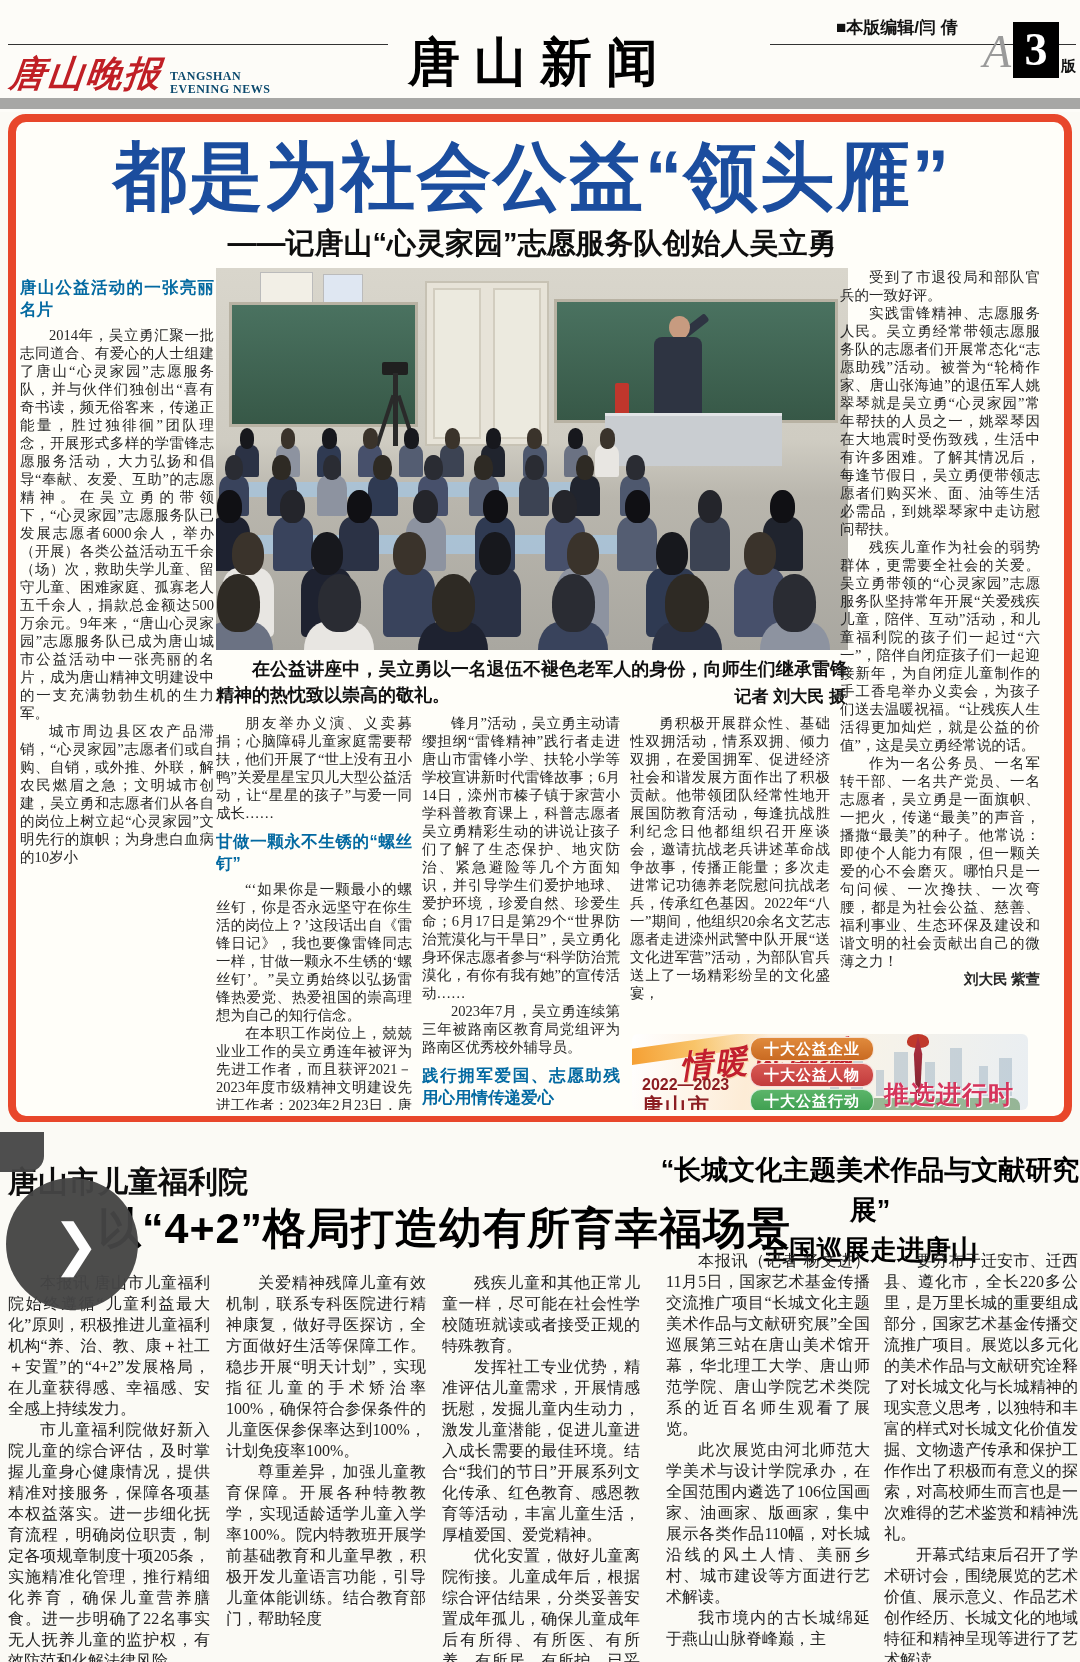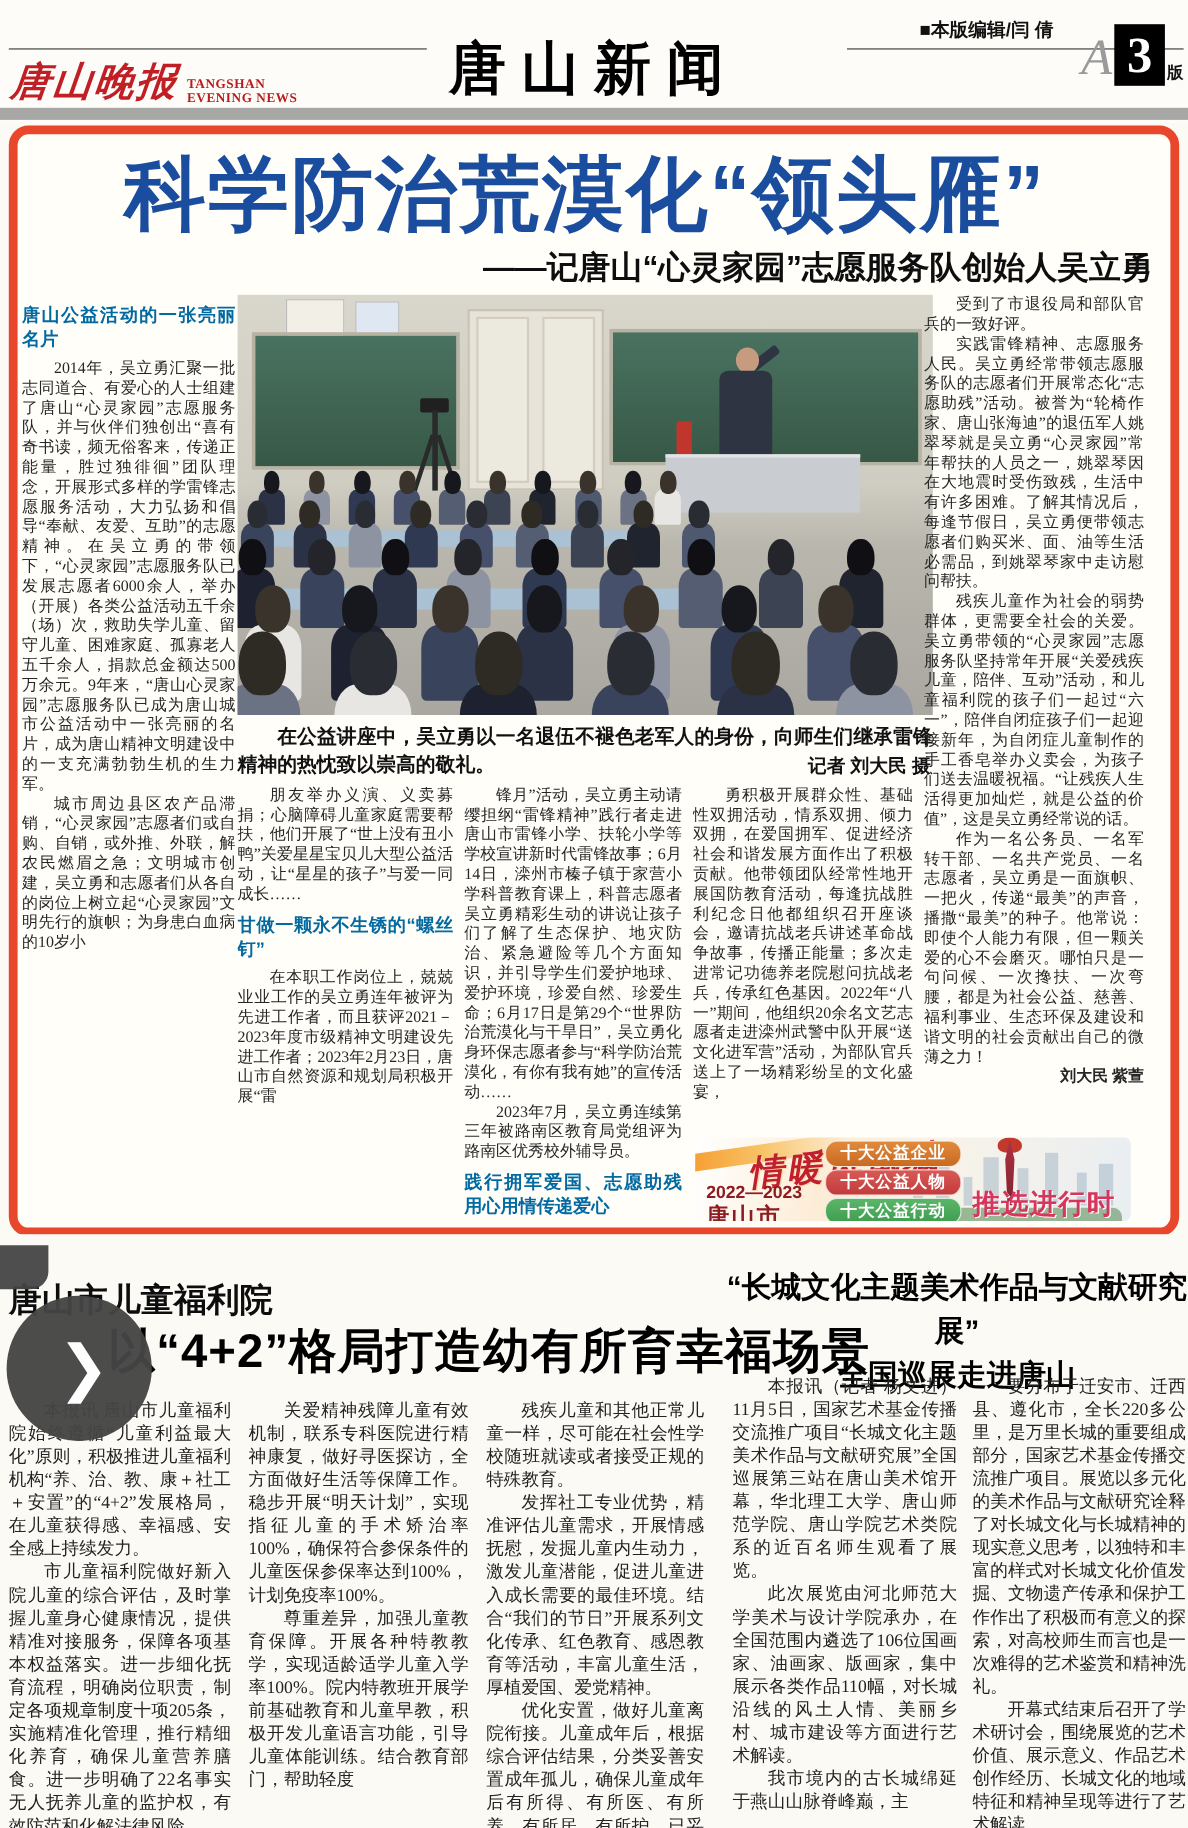--- a/index.html
+++ b/index.html
@@ -15,39 +15,39 @@
     font-size:17px;font-weight:bold;color:#111;letter-spacing:.5px;}
   .hdr-meta span{margin-right:18px;}
   .hdr-rule-l{position:absolute;left:8px;top:44px;width:380px;height:0;border-top:1.5px solid #333;}
   .hdr-rule-r{position:absolute;left:770px;top:44px;width:306px;height:0;border-top:1.5px solid #333;}
   .editor{position:absolute;left:836px;top:16px;font-family:"Liberation Sans",sans-serif;
     font-size:17px;font-weight:bold;color:#111;}
   .masthead{position:absolute;left:10px;top:50px;display:flex;align-items:flex-end;}
   .mast-cn{font-size:36px;font-weight:900;color:#c01f25;font-style:italic;
     font-family:"Liberation Serif",serif;transform:skewX(-6deg);letter-spacing:2px;}
   .mast-en{margin-left:8px;margin-bottom:3px;font-family:"Liberation Serif",serif;
-    font-size:12px;font-weight:bold;color:#b91c1c;line-height:13px;letter-spacing:.5px;}
+    font-size:12px;font-weight:bold;color:#0c4a6e;line-height:13px;letter-spacing:.5px;}
   .section-title{position:absolute;left:0;top:28px;width:1080px;text-align:center;
     font-size:52px;font-weight:900;letter-spacing:14px;color:#000;
     font-family:"Liberation Serif",serif;}
   .pageno{position:absolute;right:4px;top:22px;display:flex;align-items:flex-end;}
   .pageno .a{font-size:46px;font-style:italic;color:#9a9a9a;font-family:"Liberation Serif",serif;margin-right:2px;}
   .pageno .n{width:46px;height:56px;background:#000;color:#fff;font-weight:bold;
     font-size:46px;line-height:56px;text-align:center;font-family:"Liberation Serif",serif;}
   .pageno .b{font-size:15px;font-weight:bold;color:#111;margin-left:2px;margin-bottom:2px;
     font-family:"Liberation Sans",sans-serif;}
   .graybar{position:absolute;left:0;top:98px;width:1080px;height:11px;background:#a7a7a5;}
 
   
   .feature-box{position:absolute;left:8px;top:114px;width:1048px;height:994px;
     border:8px solid #e8472b;border-radius:18px;background:#fffef9;overflow:hidden;}
   .headline{position:absolute;left:0;top:6px;width:1032px;text-align:center;
     font-family:"Liberation Sans",sans-serif;font-weight:900;font-size:74px;
     letter-spacing:2px;color:#1b4d9e;white-space:nowrap;}
-  .subtitle{position:absolute;left:0;top:102px;width:1032px;text-align:right;
+  .subtitle{position:absolute;left:0;top:102px;width:1032px;text-align:center;
     font-family:"Liberation Sans",sans-serif;font-weight:bold;font-size:29px;color:#0e0e0e;}
   .col{position:absolute;font-size:14.5px;line-height:18px;text-align:justify;color:#262626;}
   .col .p{margin:0;text-indent:2em;}
   .colhead{font-family:"Liberation Sans",sans-serif;font-size:16.5px;font-weight:bold;
     color:#0369a1;margin:8px 0 6px;line-height:22px;text-indent:0;}
   .c1{left:4px;top:146px;width:194px;height:844px;overflow:hidden;}
   .c2{left:200px;top:592px;width:196px;height:396px;overflow:hidden;}
   .c3{left:406px;top:592px;width:198px;height:396px;overflow:hidden;}
   .c4{left:614px;top:592px;width:200px;height:310px;overflow:hidden;}
   .c5{left:824px;top:146px;width:200px;height:760px;overflow:hidden;}
@@ -152,21 +152,21 @@
   <div class="section-title">唐山新闻</div>
   <div class="pageno">
     <span class="a">A</span>
     <span class="n">3</span>
     <span class="b">版</span>
   </div>
   <div class="graybar"></div>
 </div>
 
 <div class="feature-box">
-  <div class="headline">科学防治荒漠化“领头雁”</div>
+  <div class="headline">都是为社会公益“领头雁”</div>
   <div class="subtitle">——记唐山“心灵家园”志愿服务队创始人吴立勇</div>
 
   <div class="col c1">
     <h3 class="colhead">唐山公益活动的一张亮丽名片</h3>
     <p class="p">2014年，吴立勇汇聚一批志同道合、有爱心的人士组建了唐山“心灵家园”志愿服务队，并与伙伴们独创出“喜有奇书读，频无俗客来，传递正能量，胜过独徘徊”团队理念，开展形式多样的学雷锋志愿服务活动，大力弘扬和倡导“奉献、友爱、互助”的志愿精神。在吴立勇的带领下，“心灵家园”志愿服务队已发展志愿者6000余人，举办（开展）各类公益活动五千余（场）次，救助失学儿童、留守儿童、困难家庭、孤寡老人五千余人，捐款总金额达500万余元。9年来，“唐山心灵家园”志愿服务队已成为唐山城市公益活动中一张亮丽的名片，成为唐山精神文明建设中的一支充满勃勃生机的生力军。</p>
     <p class="p">城市周边县区农产品滞销，“心灵家园”志愿者们或自购、自销，或外推、外联，解农民燃眉之急；文明城市创建，吴立勇和志愿者们从各自的岗位上树立起“心灵家园”文明先行的旗帜；为身患白血病的10岁小</p>
   </div>
 
   <div class="photo">
     <div class="ph-art1"></div>
@@ -357,20 +357,21 @@
   </div>
 
   <div class="caption">
     <span class="cap-t">在公益讲座中，吴立勇以一名退伍不褪色老军人的身份，向师生们继承雷锋精神的热忱致以崇高的敬礼。</span>
     <span class="cap-credit">记者 刘大民 摄</span>
   </div>
 
   <div class="col c2">
     <p class="p">朋友举办义演、义卖募捐；心脑障碍儿童家庭需要帮扶，他们开展了“世上没有丑小鸭”关爱星星宝贝儿大型公益活动，让“星星的孩子”与爱一同成长……</p>
     <h3 class="colhead">甘做一颗永不生锈的“螺丝钉”</h3>
+    <p class="p">“‘如果你是一颗最小的螺丝钉，你是否永远坚守在你生活的岗位上？’这段话出自《雷锋日记》，我也要像雷锋同志一样，甘做一颗永不生锈的‘螺丝钉’。”吴立勇始终以弘扬雷锋热爱党、热爱祖国的崇高理想为自己的知行信念。</p>
     <p class="p">在本职工作岗位上，兢兢业业工作的吴立勇连年被评为先进工作者，而且获评2021－2023年度市级精神文明建设先进工作者；2023年2月23日，唐山市自然资源和规划局积极开展“雷</p>
   </div>
 
   <div class="col c3">
     <p class="p">锋月”活动，吴立勇主动请缨担纲“雷锋精神”践行者走进唐山市雷锋小学、扶轮小学等学校宣讲新时代雷锋故事；6月14日，滦州市榛子镇于家营小学科普教育课上，科普志愿者吴立勇精彩生动的讲说让孩子们了解了生态保护、地灾防治、紧急避险等几个方面知识，并引导学生们爱护地球、爱护环境，珍爱自然、珍爱生命；6月17日是第29个“世界防治荒漠化与干旱日”，吴立勇化身环保志愿者参与“科学防治荒漠化，有你有我有她”的宣传活动……</p>
     <p class="p">2023年7月，吴立勇连续第三年被路南区教育局党组评为路南区优秀校外辅导员。</p>
     <h3 class="colhead">践行拥军爱国、志愿助残  用心用情传递爱心</h3>
 
   </div>
 

